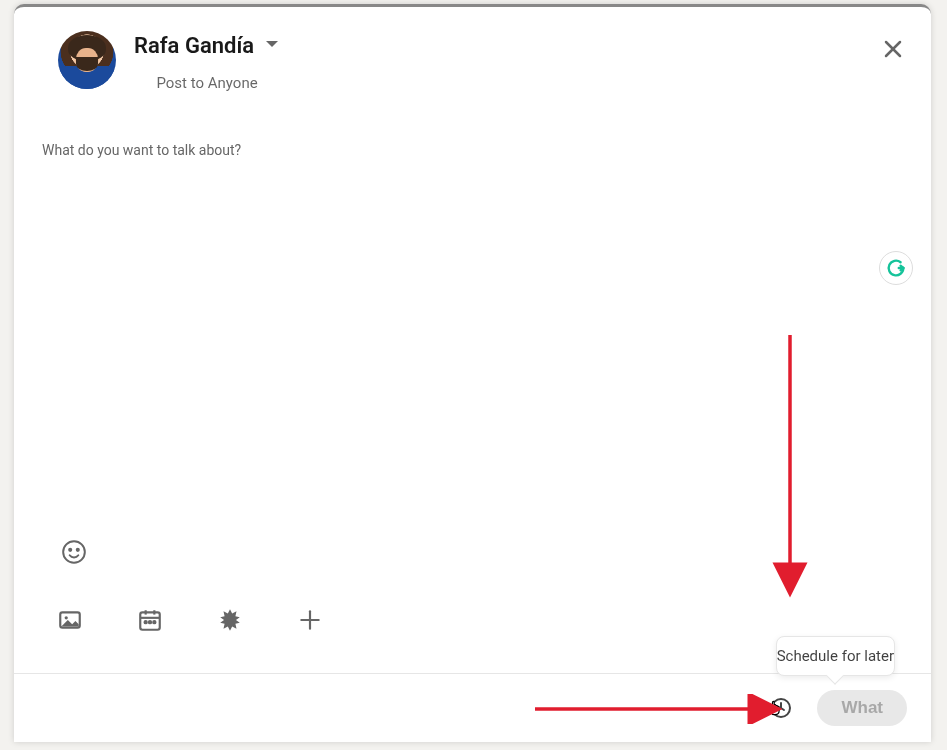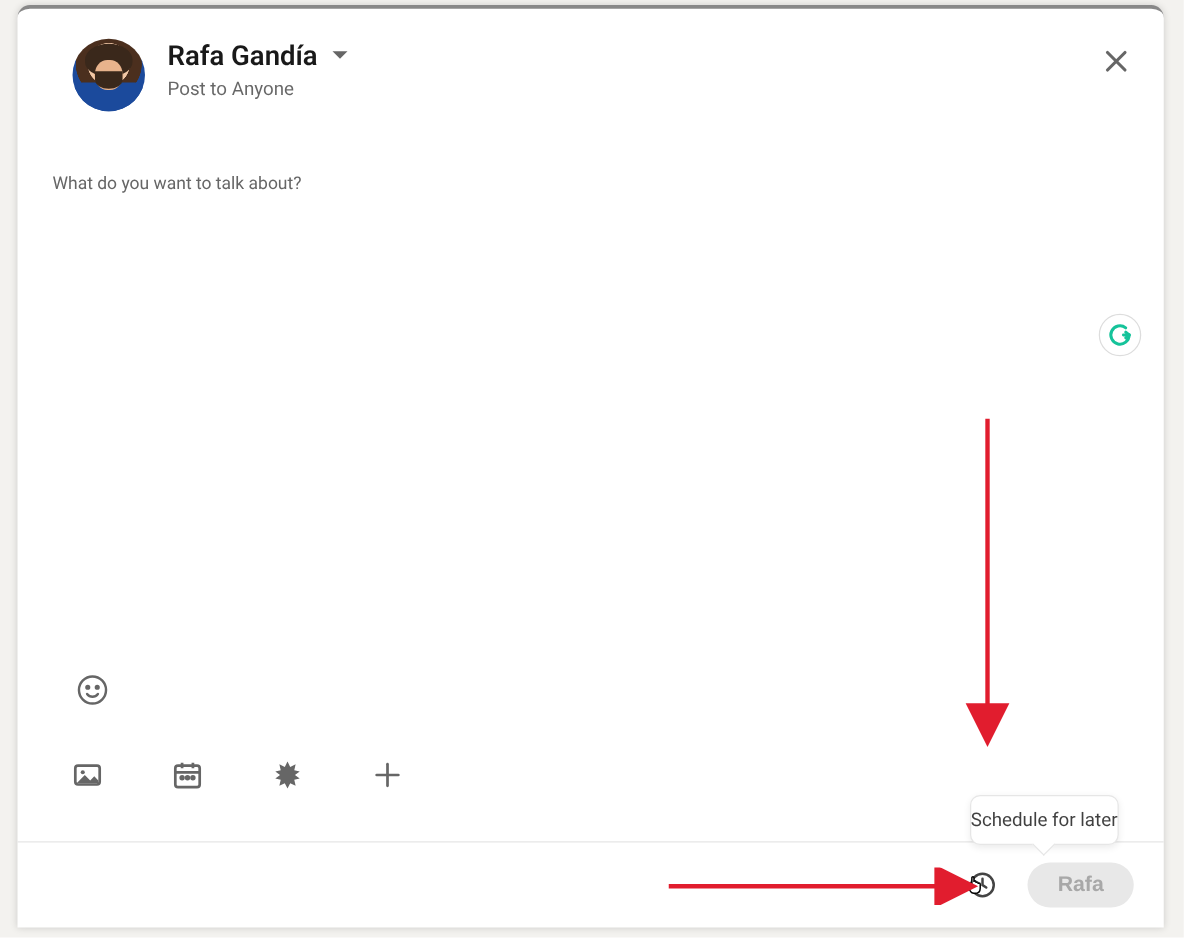--- a/index.html
+++ b/index.html
@@ -24,20 +24,21 @@
       background: #fff;
       border-radius: 10px 10px 0 0;
       border-top: 3px solid #888;
       box-shadow: 0 0 6px rgba(0,0,0,0.15);
     }
     .modal-header {
       position: relative;
       padding: 24px 26px 0 44px;
       display: flex;
       align-items: flex-start;
+      text-align: center;
     }
     .avatar {
       width: 58px;
       height: 58px;
       border-radius: 50%;
       background: radial-gradient(circle at 50% 35%, #f2c8a6 0 35%, #4b2f1e 36% 55%, #1b4a9c 56% 100%);
       flex: 0 0 58px;
       position: relative;
       overflow: hidden;
     }
@@ -100,21 +101,21 @@
       font-size: 22px;
       font-weight: 600;
       color: rgba(0,0,0,0.9);
     }
     .chevron {
       color: #666;
     }
     .visibility {
       font-size: 15px;
       color: rgba(0,0,0,0.6);
-      margin-top: 4px;
+      margin-top: 16px;
     }
     .close-btn {
       position: absolute;
       right: 18px;
       top: 22px;
       width: 40px;
       height: 40px;
       display: flex;
       align-items: center;
       justify-content: center;
@@ -366,21 +367,21 @@
     <div class="schedule-btn" style="position:relative">
       <svg width="24" height="24" viewBox="0 0 24 24" fill="none" stroke="currentColor" stroke-width="2">
         <circle cx="12" cy="12" r="9"></circle>
         <polyline points="12 7 12 12 15 14" stroke-linecap="round"></polyline>
       </svg>
       <svg class="cursor-hand" style="left:4px; top:10px;" viewBox="0 0 24 24" fill="#fff" stroke="#000" stroke-width="1.4">
         <path d="M9 10V5a1 1 0 0 1 2 0v4a1 1 0 0 1 2 0v1a1 1 0 0 1 2 0v1a1 1 0 0 1 2 0v4c0 3-2 5-5 5h-1c-2 0-3-1-4-3l-2-4c-.4-.8.5-1.6 1.3-1.2L8 13V10a1 1 0 0 1 1 0z"></path>
       </svg>
 
     </div>
-    <button class="post-btn">Rafa</button>
+    <button class="post-btn">What</button>
   </div>
 
 </div>
 
 <svg class="arrow-svg" style="left:770px; top:330px;" width="60" height="290">
   <defs>
     <marker id="ah1" markerWidth="12" markerHeight="12" refX="6" refY="6" orient="auto">
       <path d="M1 1 L11 6 L1 11 Z" fill="#e11d2e"></path>
     </marker>
   </defs>

